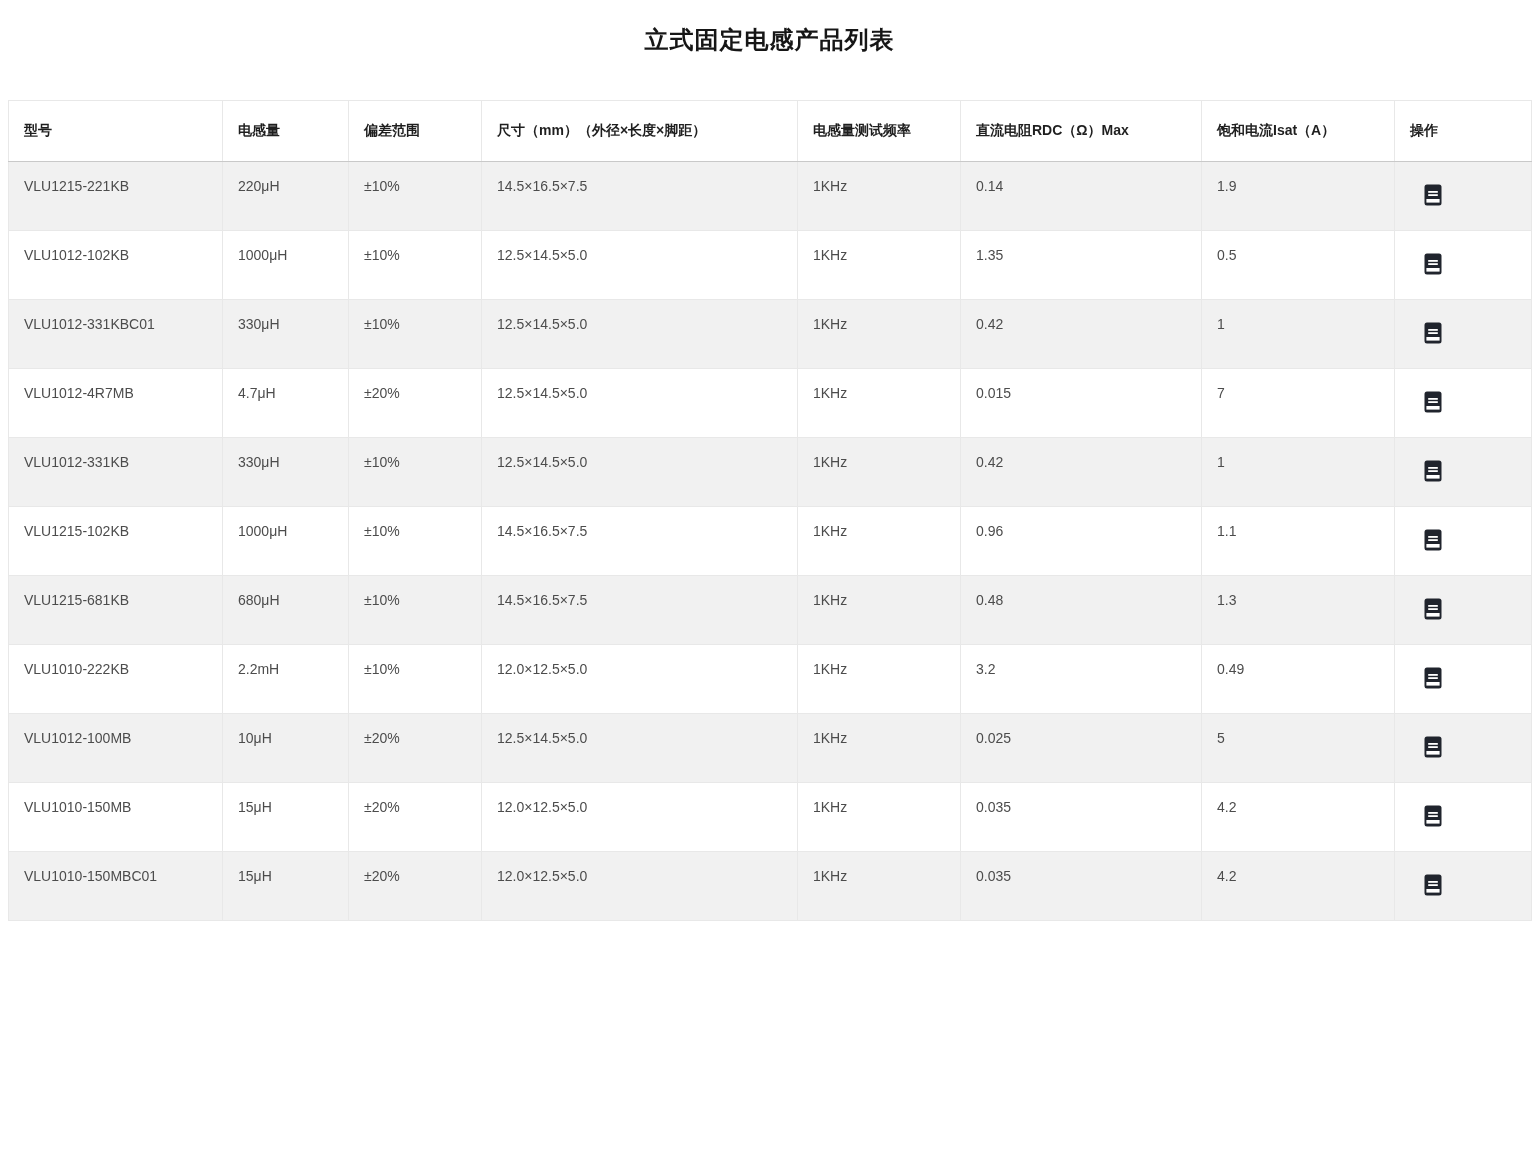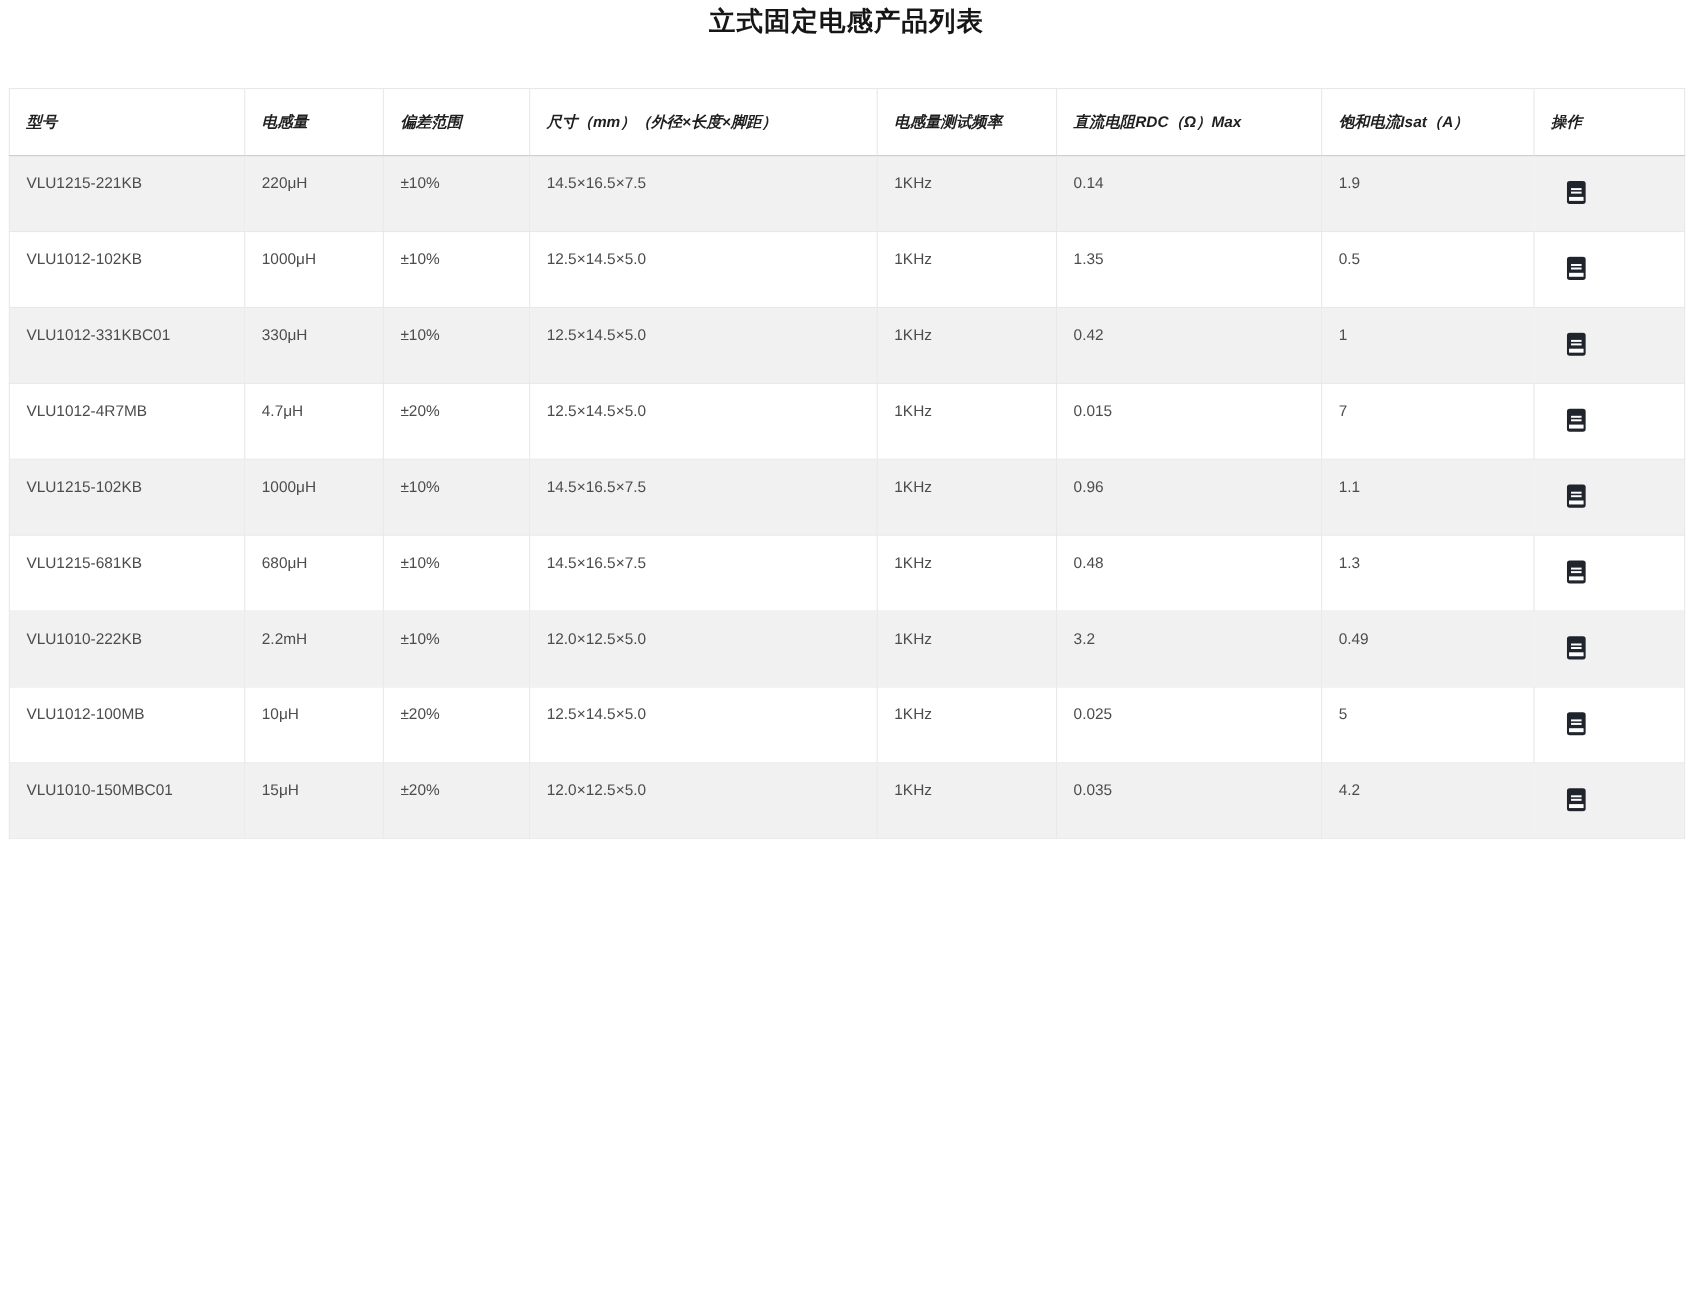--- a/index.html
+++ b/index.html
@@ -6,21 +6,21 @@
     margin: 0;
     padding: 0;
     background: #ffffff;
     font-family: "Liberation Sans", "DejaVu Sans", sans-serif;
   }
   .page {
     width: 1539px;
     box-sizing: border-box;
   }
   h1.page-title {
-    margin: 4px 0 0 0;
+    margin: 24px 0 0 0;
     text-align: center;
     font-size: 24px;
     line-height: 32px;
     font-weight: 700;
     color: #161616;
     letter-spacing: 1px;
   }
   .table-wrap {
     margin: 44px 8px 0 8px;
   }
@@ -36,21 +36,20 @@
     background: #ffffff;
     font-size: 14px;
     font-weight: 700;
     color: #1f1f1f;
     text-align: left;
     vertical-align: middle;
     border: 1px solid #e8e8e8;
     border-bottom: 1px solid #c9c9c9;
     white-space: nowrap;
     overflow: hidden;
-    font-style: italic;
   }
   .product-table td {
     box-sizing: border-box;
     height: 69px;
     padding: 16px 15px 0 15px;
     font-size: 14px;
     color: #4c4c4c;
     text-align: left;
     vertical-align: top;
     border: 1px solid #e8e8e8;
@@ -175,20 +174,39 @@
         <svg width="18" height="22" viewBox="0 0 18 22" xmlns="http://www.w3.org/2000/svg">
           <rect x="0.5" y="0.5" width="17" height="21" rx="2.5" fill="#20242d"></rect>
           <rect x="4.2" y="7" width="9.6" height="1.8" fill="#ffffff"></rect>
           <rect x="4.2" y="10.2" width="9.6" height="1.8" fill="#ffffff"></rect>
           <rect x="2.4" y="15" width="13.2" height="3.6" fill="#ffffff"></rect>
         </svg>
       </a>
     </td>
   </tr>
           <tr>
+    <td>VLU1012-331KB</td>
+    <td>330μH</td>
+    <td>±10%</td>
+    <td>12.5×14.5×5.0</td>
+    <td>1KHz</td>
+    <td>0.42</td>
+    <td>1</td>
+    <td class="op-cell">
+      <a class="action-btn">
+        <svg width="18" height="22" viewBox="0 0 18 22" xmlns="http://www.w3.org/2000/svg">
+          <rect x="0.5" y="0.5" width="17" height="21" rx="2.5" fill="#20242d"></rect>
+          <rect x="4.2" y="7" width="9.6" height="1.8" fill="#ffffff"></rect>
+          <rect x="4.2" y="10.2" width="9.6" height="1.8" fill="#ffffff"></rect>
+          <rect x="2.4" y="15" width="13.2" height="3.6" fill="#ffffff"></rect>
+        </svg>
+      </a>
+    </td>
+  </tr>
+          <tr>
     <td>VLU1215-102KB</td>
     <td>1000μH</td>
     <td>±10%</td>
     <td>14.5×16.5×7.5</td>
     <td>1KHz</td>
     <td>0.96</td>
     <td>1.1</td>
     <td class="op-cell">
       <a class="action-btn">
         <svg width="18" height="22" viewBox="0 0 18 22" xmlns="http://www.w3.org/2000/svg">
@@ -239,20 +257,39 @@
     </td>
   </tr>
           <tr>
     <td>VLU1012-100MB</td>
     <td>10μH</td>
     <td>±20%</td>
     <td>12.5×14.5×5.0</td>
     <td>1KHz</td>
     <td>0.025</td>
     <td>5</td>
+    <td class="op-cell">
+      <a class="action-btn">
+        <svg width="18" height="22" viewBox="0 0 18 22" xmlns="http://www.w3.org/2000/svg">
+          <rect x="0.5" y="0.5" width="17" height="21" rx="2.5" fill="#20242d"></rect>
+          <rect x="4.2" y="7" width="9.6" height="1.8" fill="#ffffff"></rect>
+          <rect x="4.2" y="10.2" width="9.6" height="1.8" fill="#ffffff"></rect>
+          <rect x="2.4" y="15" width="13.2" height="3.6" fill="#ffffff"></rect>
+        </svg>
+      </a>
+    </td>
+  </tr>
+          <tr>
+    <td>VLU1010-150MB</td>
+    <td>15μH</td>
+    <td>±20%</td>
+    <td>12.0×12.5×5.0</td>
+    <td>1KHz</td>
+    <td>0.035</td>
+    <td>4.2</td>
     <td class="op-cell">
       <a class="action-btn">
         <svg width="18" height="22" viewBox="0 0 18 22" xmlns="http://www.w3.org/2000/svg">
           <rect x="0.5" y="0.5" width="17" height="21" rx="2.5" fill="#20242d"></rect>
           <rect x="4.2" y="7" width="9.6" height="1.8" fill="#ffffff"></rect>
           <rect x="4.2" y="10.2" width="9.6" height="1.8" fill="#ffffff"></rect>
           <rect x="2.4" y="15" width="13.2" height="3.6" fill="#ffffff"></rect>
         </svg>
       </a>
     </td>

